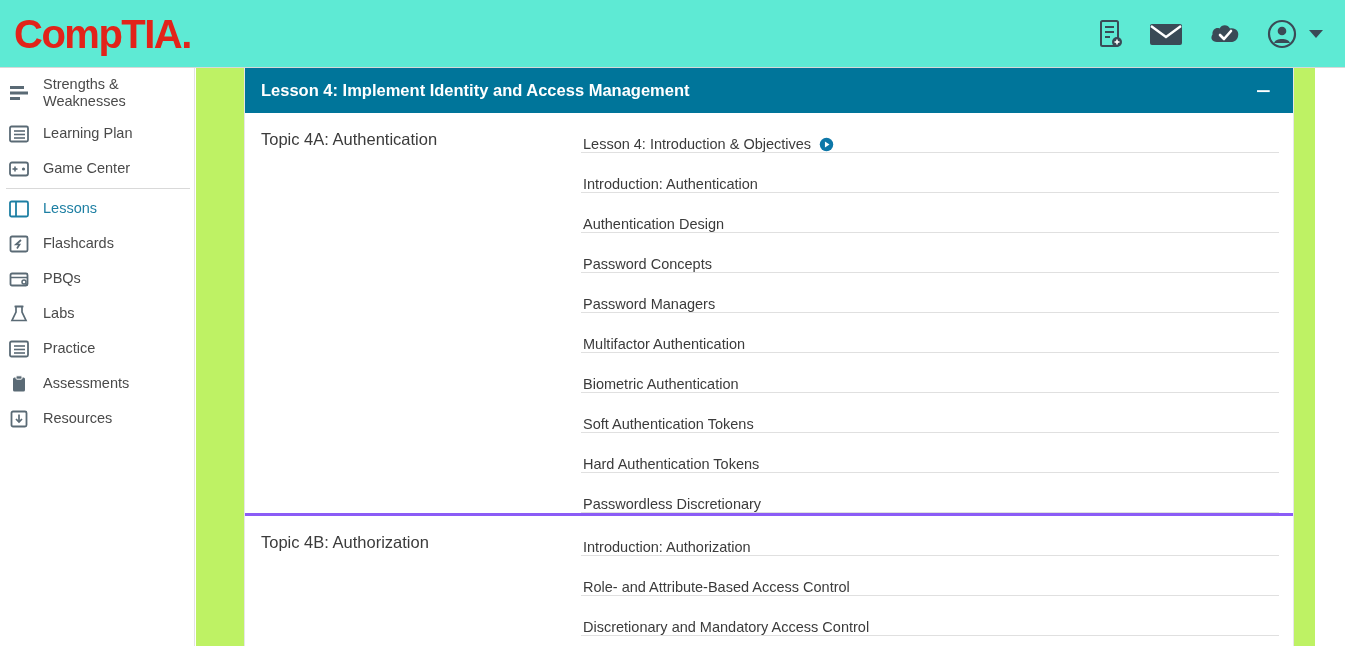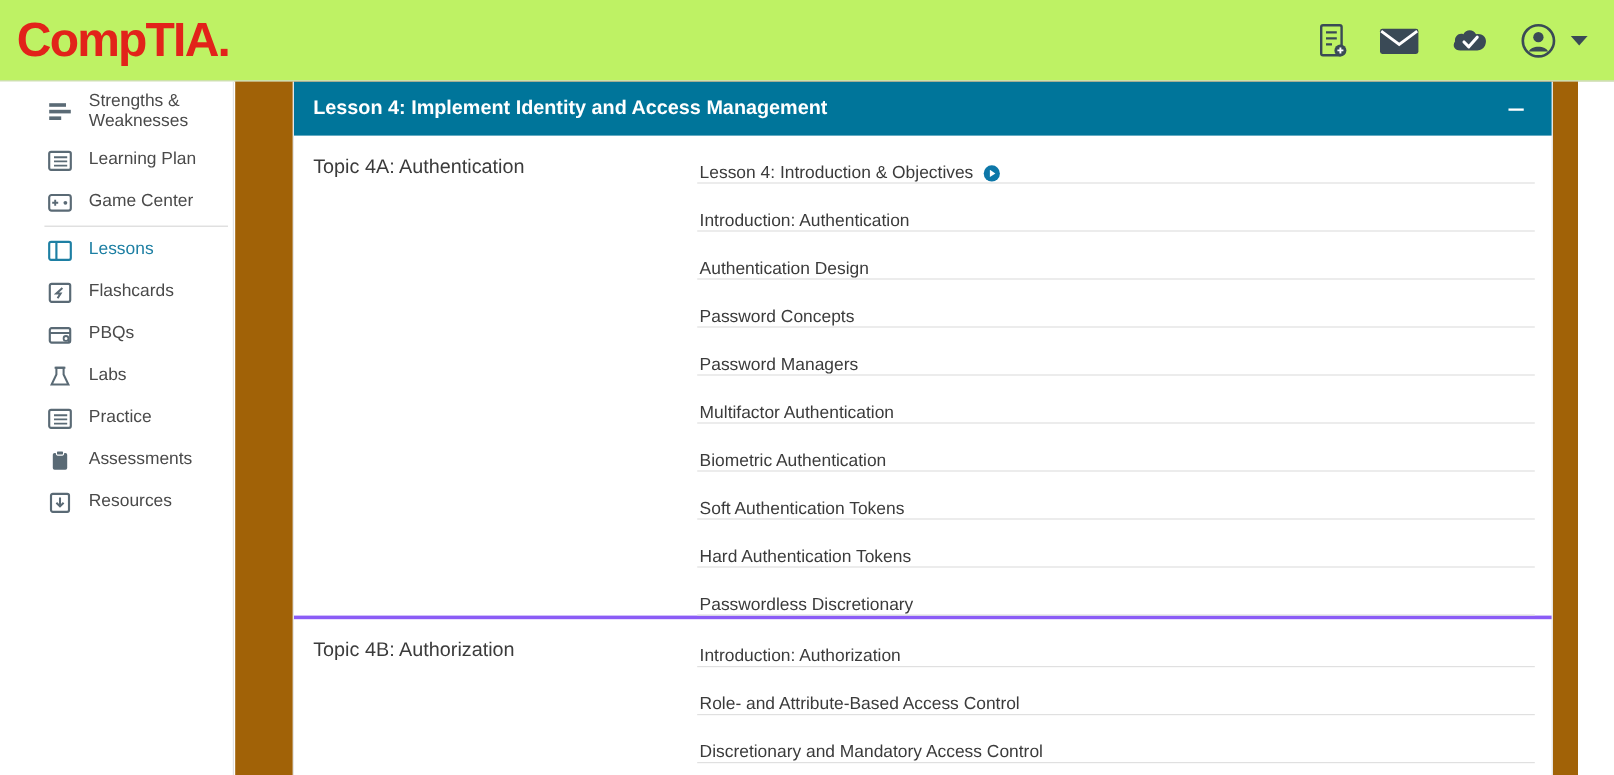--- a/index.html
+++ b/index.html
@@ -7,21 +7,21 @@
     width: 1345px; height: 646px;
     font-family: "Liberation Sans", sans-serif;
     background: #ffffff;
     overflow: hidden;
   }
   .app { position: relative; width: 1345px; height: 646px; }
 
   
   .header {
     position: absolute; top: 0; left: 0; width: 1345px; height: 68px;
-    background: #bef264;
+    background: #5eead4;
     border-bottom: 1px solid #d8d8d8;
     display: flex; align-items: center;
   }
   .logo {
     margin-left: 14px;
     font-size: 40px;
     font-weight: bold;
     letter-spacing: -1.5px;
     line-height: 1;
     display: flex; align-items: flex-end;
@@ -43,21 +43,20 @@
     border-top: 8px solid #3a4a56;
     margin-left: -14px;
   }
 
   
   .sidebar {
     position: absolute; top: 68px; left: 0; width: 195px; height: 578px;
     background: #ffffff;
     border-right: 1px solid #e2e2e2;
     padding-top: 2px;
-    padding-left: 31px;
   }
   .side-item {
     display: flex; align-items: center;
     height: 35px;
     padding-left: 6px;
     color: #4a4a4a;
     font-size: 14.5px;
   }
   .side-item.tall { height: 46px; align-items: center; }
   .side-item .ico {
@@ -71,21 +70,21 @@
   .side-item.active .ico { color: #1d7fa3; }
   .side-sep {
     height: 1px; background: #d9d9d9;
     margin: 2px 4px 2px 6px;
   }
 
   
   .main {
     position: absolute; top: 68px; left: 196px;
     width: 1119px; height: 578px;
-    background: #a16207;
+    background: #bef264;
     overflow: hidden;
   }
   .content {
     position: absolute; left: 48px; top: 0;
     width: 1050px;
     background: #ffffff;
     min-height: 578px;
     border-left: 1px solid #e6e6e6;
     border-right: 1px solid #e6e6e6;
   }

